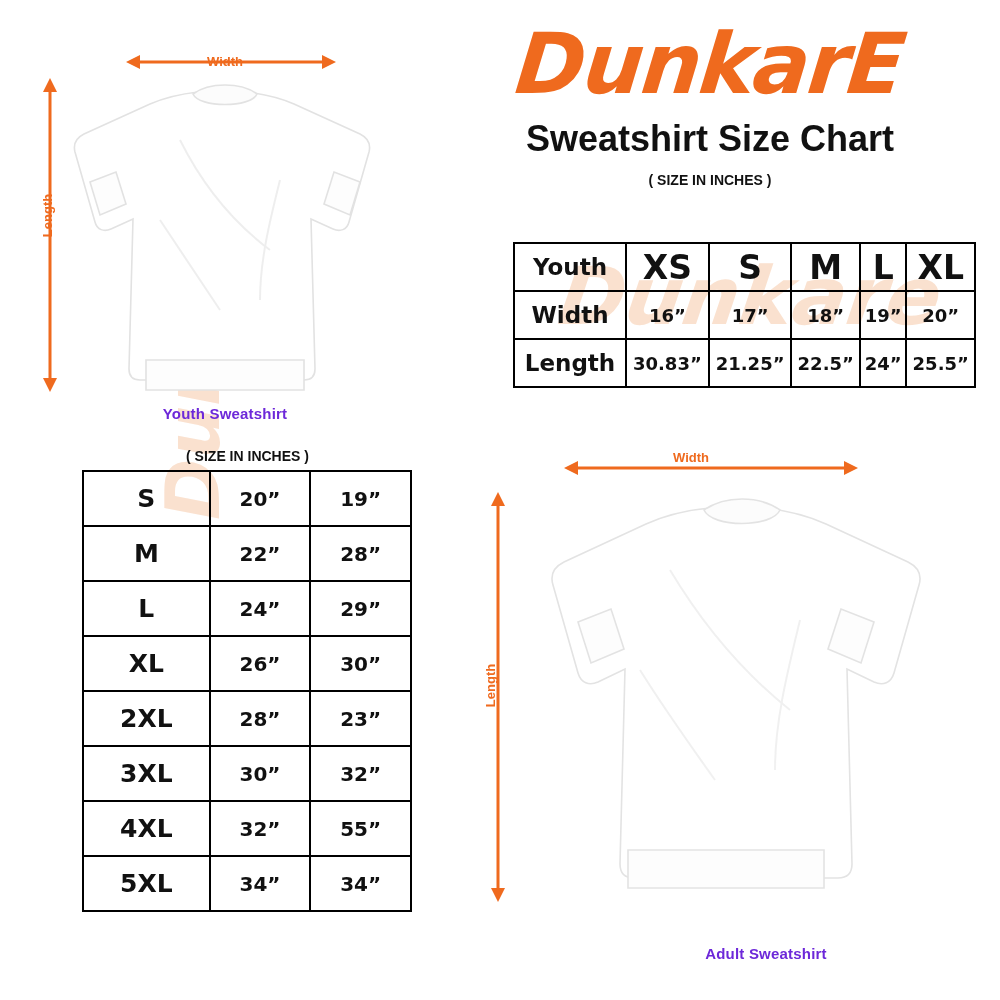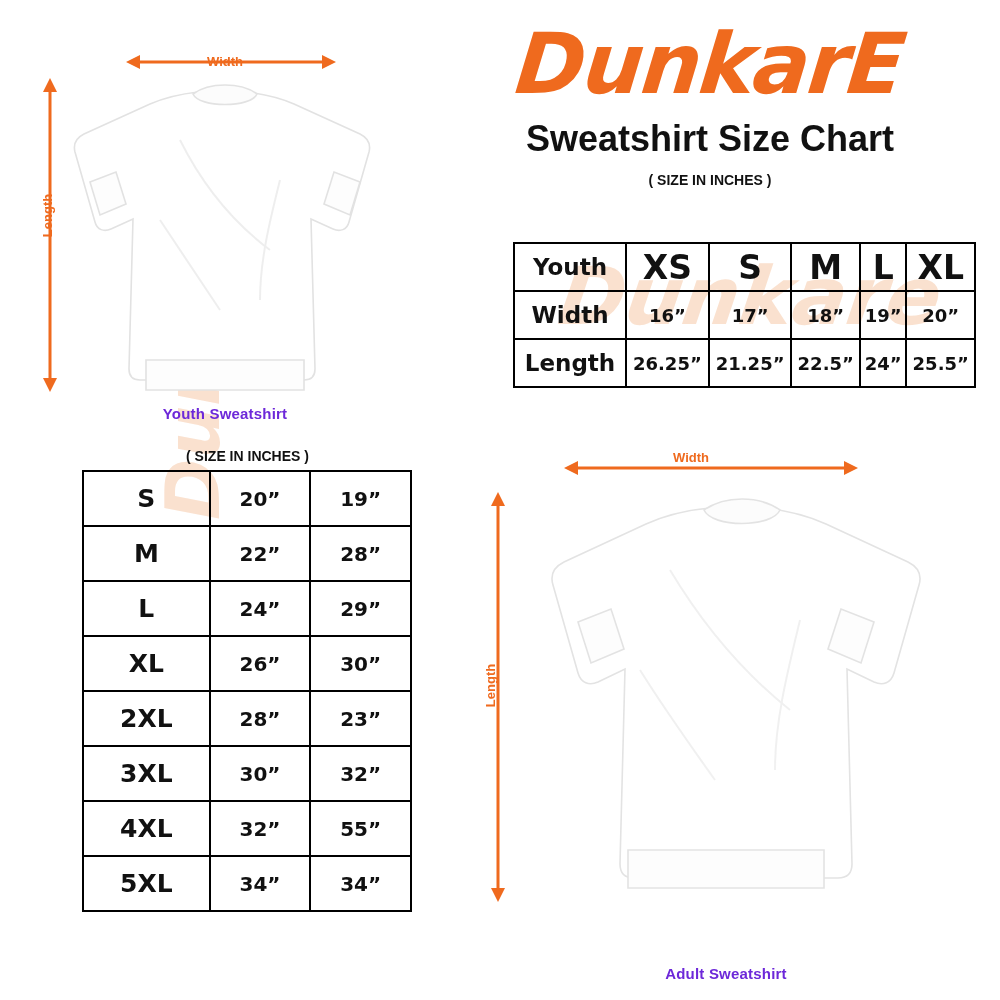--- a/index.html
+++ b/index.html
@@ -152,21 +152,21 @@
         <tr>
           <td class="rowhead">Width</td>
           <td class="val">16”</td>
           <td class="val">17”</td>
           <td class="val">18”</td>
           <td class="val">19”</td>
           <td class="val">20”</td>
         </tr>
         <tr>
           <td class="rowhead">Length</td>
-          <td class="val">26.25”</td>
+          <td class="val">30.83”</td>
           <td class="val">21.25”</td>
           <td class="val">22.5”</td>
           <td class="val">24”</td>
           <td class="val">25.5”</td>
         </tr>
       </tbody>
     </table>
   </div>
 
   <div id="adult-note" class="size-note layer">( SIZE IN INCHES )</div>
@@ -242,15 +242,15 @@
       </g>
       <g stroke="#efefef" stroke-width="2" fill="none" opacity=".9">
         <path d="M200 140 c30 50 70 100 120 140"></path>
         <path d="M170 240 c25 40 50 75 75 110"></path>
         <path d="M330 190 c-12 50 -25 100 -25 150"></path>
       </g>
     </svg>
     <div class="arrow-label" style="left:203px;top:20px;">Width</div>
     <div class="arrow-label" style="left:-1px;top:248px;transform:rotate(-90deg);">Length</div>
   </div>
-  <div class="caption" style="position:absolute;left:626px;top:945px;width:200px;margin-top:20px;">Adult Sweatshirt</div>
+  <div class="caption" style="position:absolute;left:666px;top:945px;width:200px;">Adult Sweatshirt</div>
 
 </div>
 
 </body></html>

